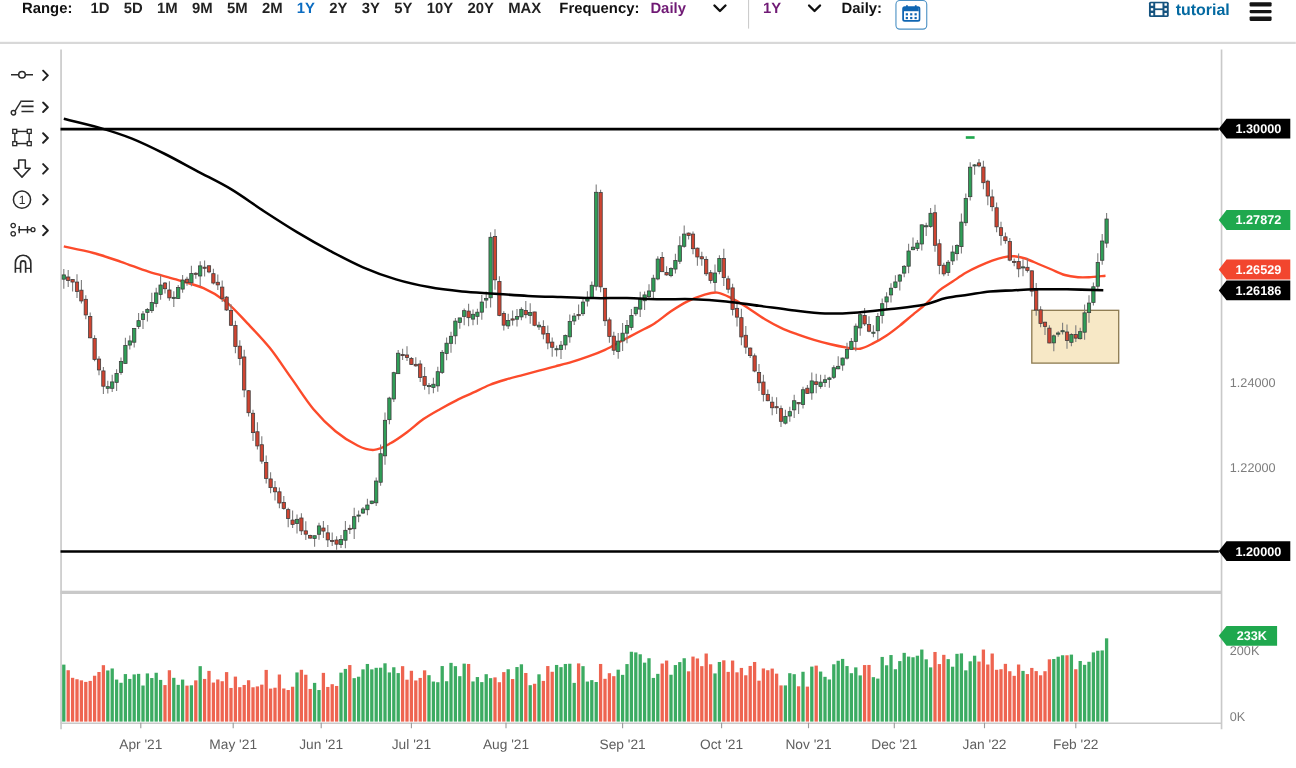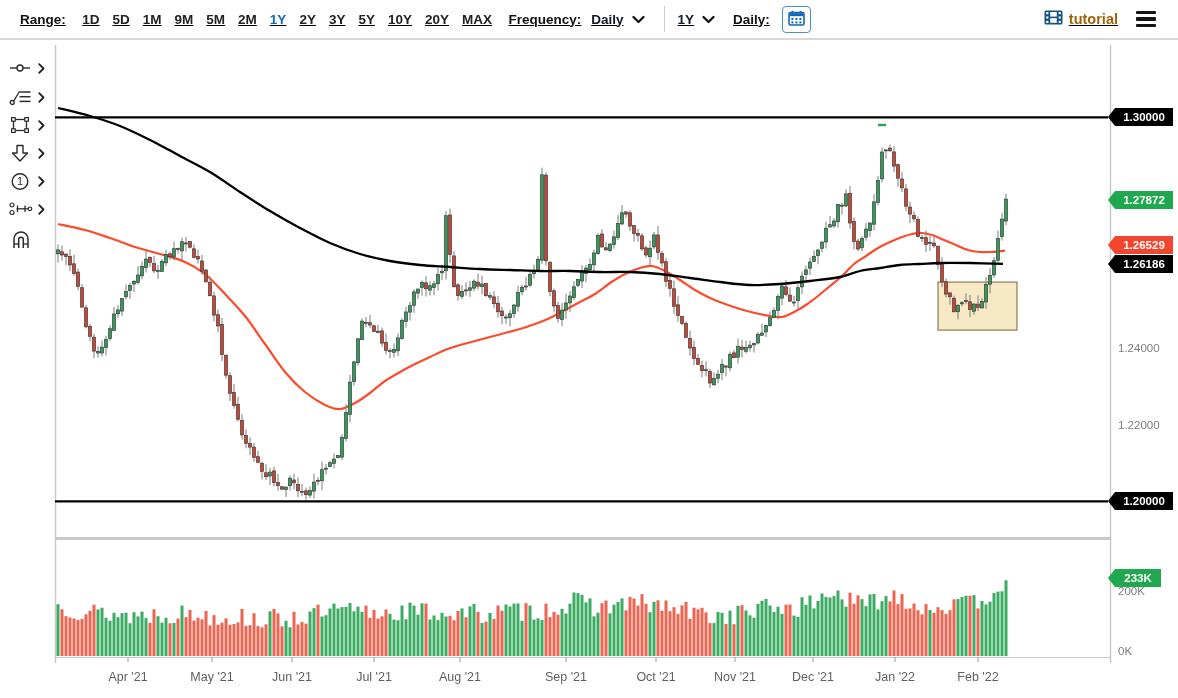--- a/index.html
+++ b/index.html
@@ -1,32 +1,32 @@
 <!DOCTYPE html>
 <html><head>
 <meta charset="utf-8">
 <style>
   html,body{margin:0;padding:0;background:#fff;}
   body{width:1178px;height:698px;position:relative;overflow:hidden;
        font-family:"Liberation Sans","DejaVu Sans",sans-serif;-webkit-font-smoothing:antialiased;}
   
   .toolbar{position:absolute;top:0;left:0;width:1178px;height:40px;background:#fff;
-           border-bottom:2px solid #d8d8d8;display:flex;align-items:center;
-           padding:0 20px;box-sizing:border-box;z-index:10;text-decoration:underline;}
+           border-bottom:2px solid #d8d8d8;display:flex;align-items:flex-start;
+           padding:0 20px;box-sizing:border-box;z-index:10;}
   .tb-label{font-weight:700;font-size:13.5px;color:#111;margin-right:10px;white-space:nowrap;}
   .range-opts{display:flex;align-items:center;margin-right:10px;}
   .range-opt{font-size:13.5px;font-weight:600;color:#222;margin:0 6.5px;cursor:pointer;white-space:nowrap;}
   .range-opt.selected{color:#0b6cc1;}
-  .dropdown{display:flex;align-items:center;gap:8px;font-size:13.5px;font-weight:600;
-            color:#0f172a;cursor:pointer;margin-right:6px;white-space:nowrap;}
+  .dropdown{display:flex;align-items:center;gap:24px;font-size:13.5px;font-weight:600;
+            color:#701a75;cursor:pointer;margin-right:6px;white-space:nowrap;}
   .vsep{width:1px;height:26px;background:#ccc;margin:0 13px;}
   .date-btn{border:1px solid #4a90c4;border-radius:4px;background:#fff;padding:3px 5px;
             display:flex;align-items:center;cursor:pointer;margin-left:2px;}
   .toolbar-right{margin-left:auto;display:flex;align-items:center;gap:16px;}
-  .tutorial{display:flex;align-items:center;gap:6px;color:#a16207;font-weight:700;
+  .tutorial{display:flex;align-items:center;gap:6px;color:#0369a1;font-weight:700;
             font-size:14.5px;cursor:pointer;}
   .hamburger{display:flex;flex-direction:column;gap:3px;cursor:pointer;padding:2px;}
   .hamburger span{display:block;width:20px;height:3.6px;background:#151515;border-radius:1px;}
   
   .tool{position:absolute;left:9px;display:flex;align-items:center;gap:5px;height:24px;
         cursor:pointer;z-index:6;}
   .tool svg{display:block;}
   
   #chart-svg{position:absolute;top:0;left:0;z-index:1;}
   #chart-svg text{font-family:"Liberation Sans","DejaVu Sans",sans-serif;}

